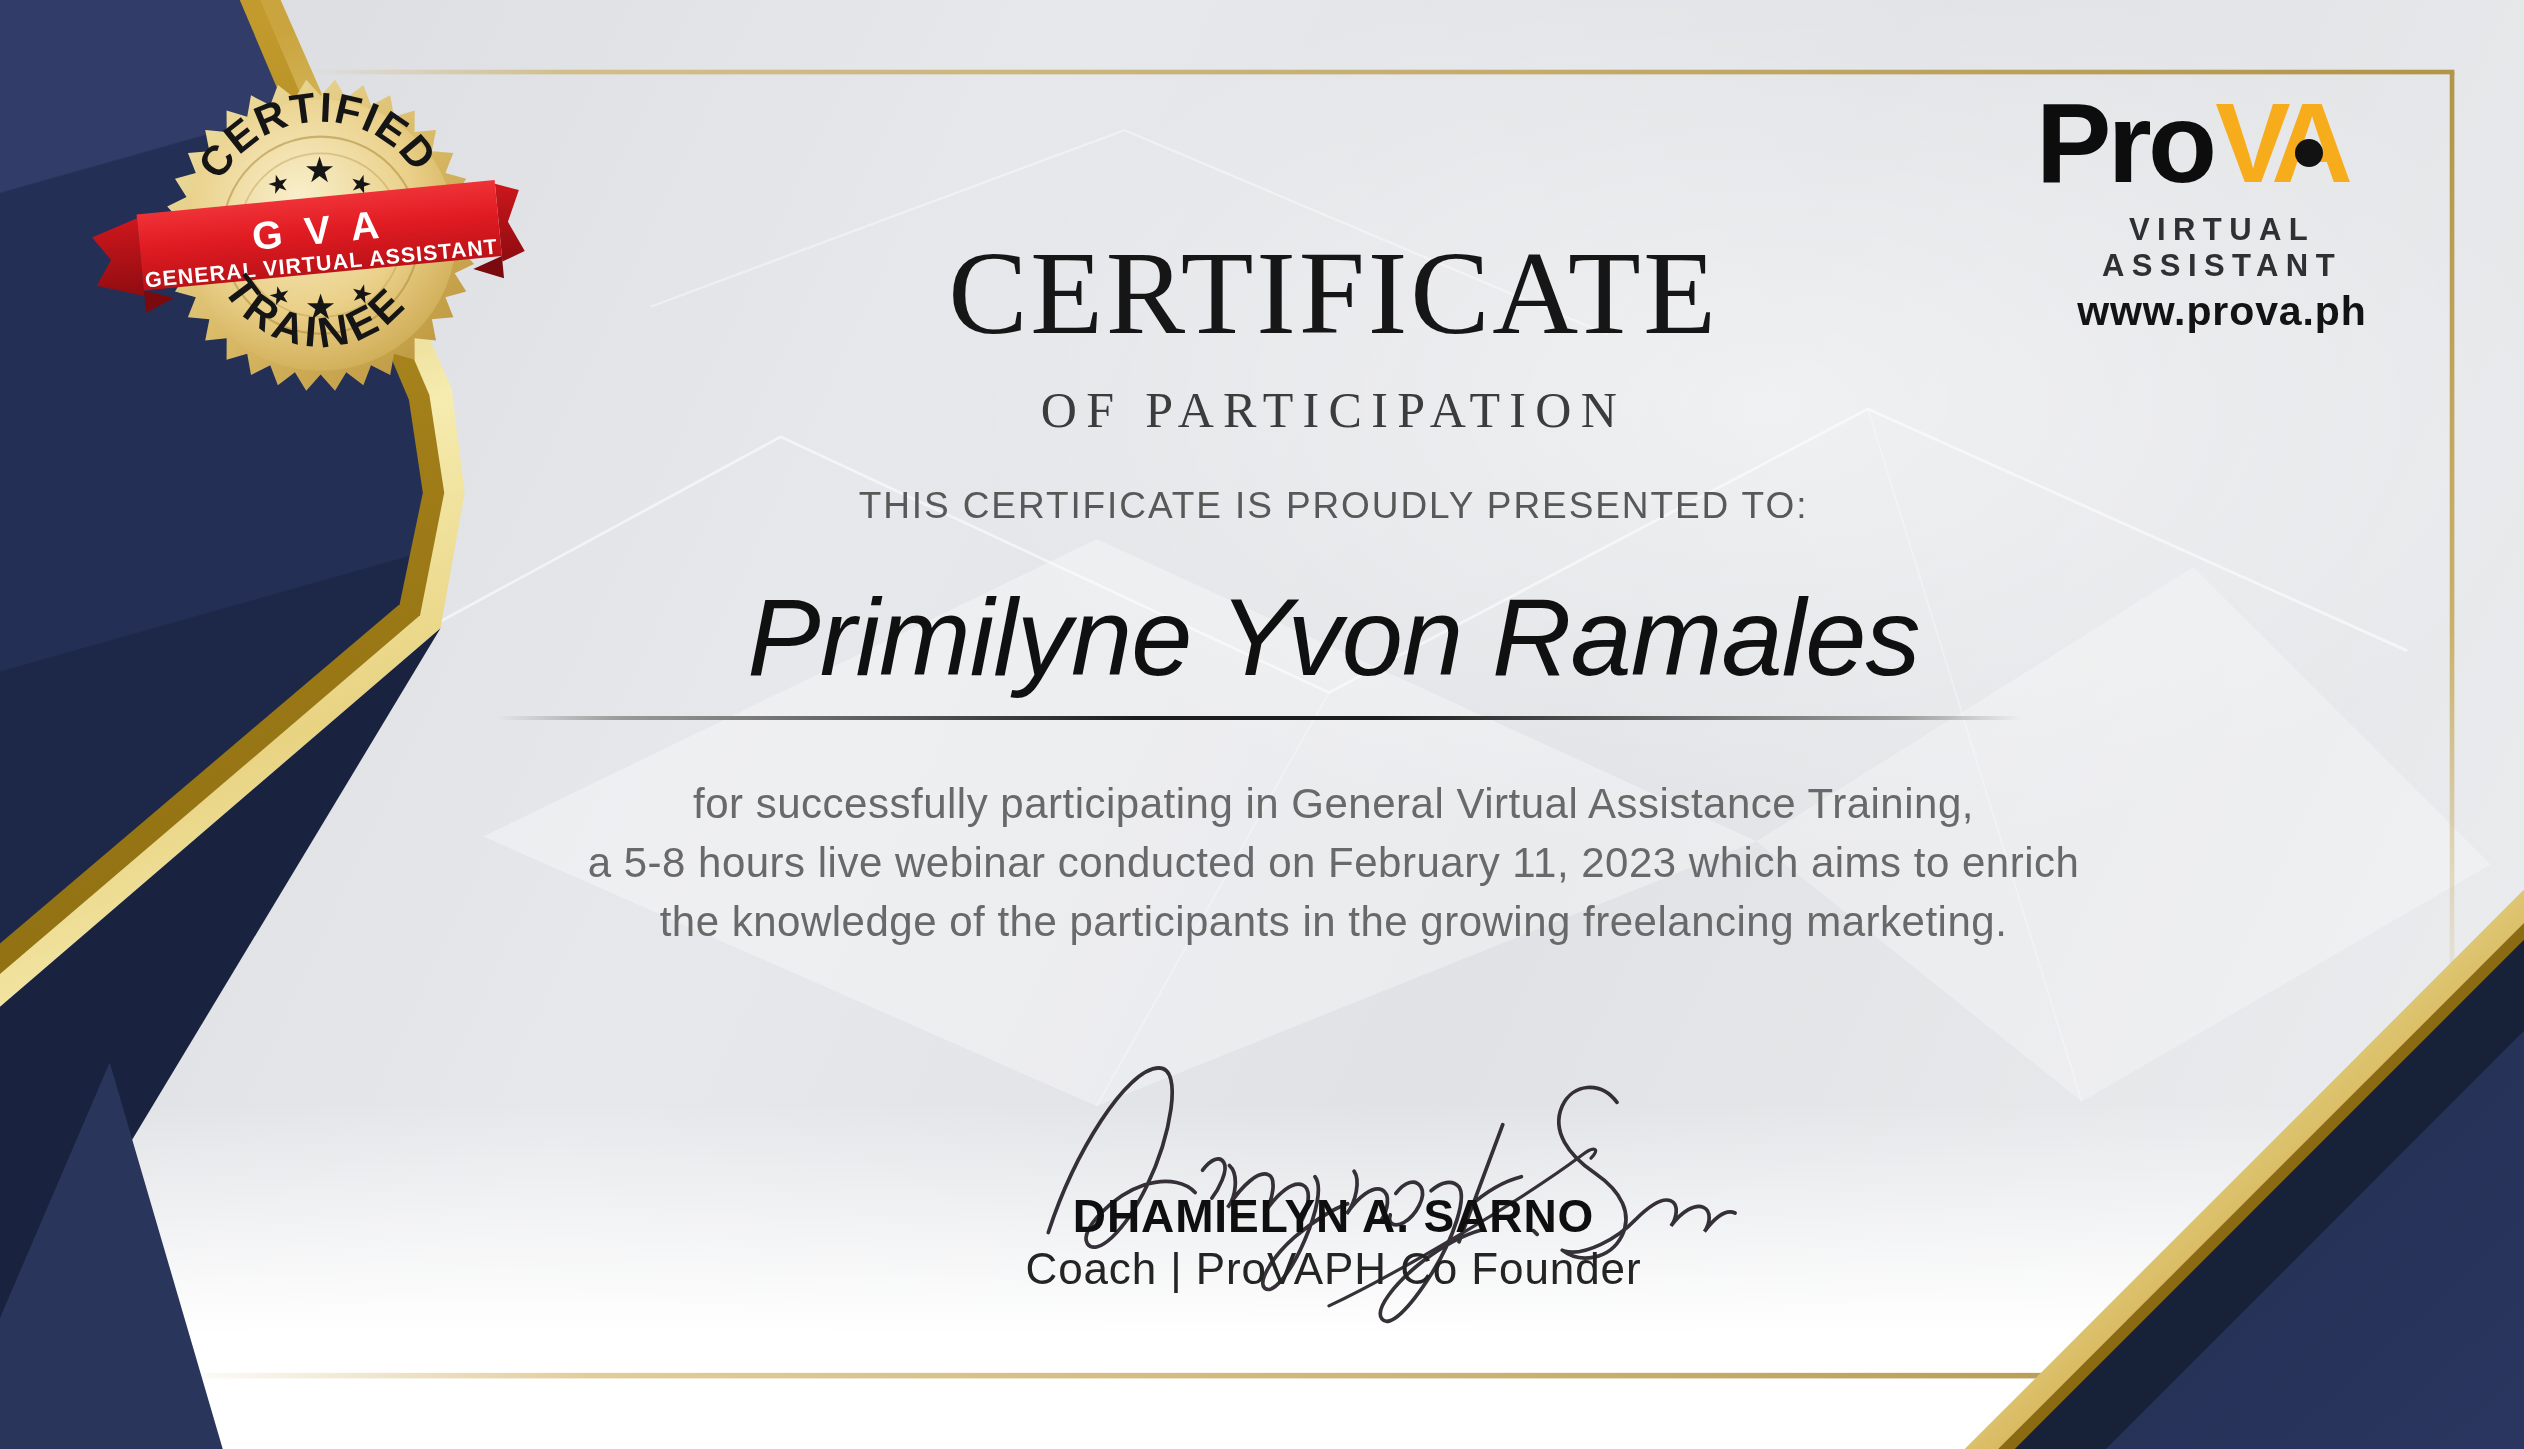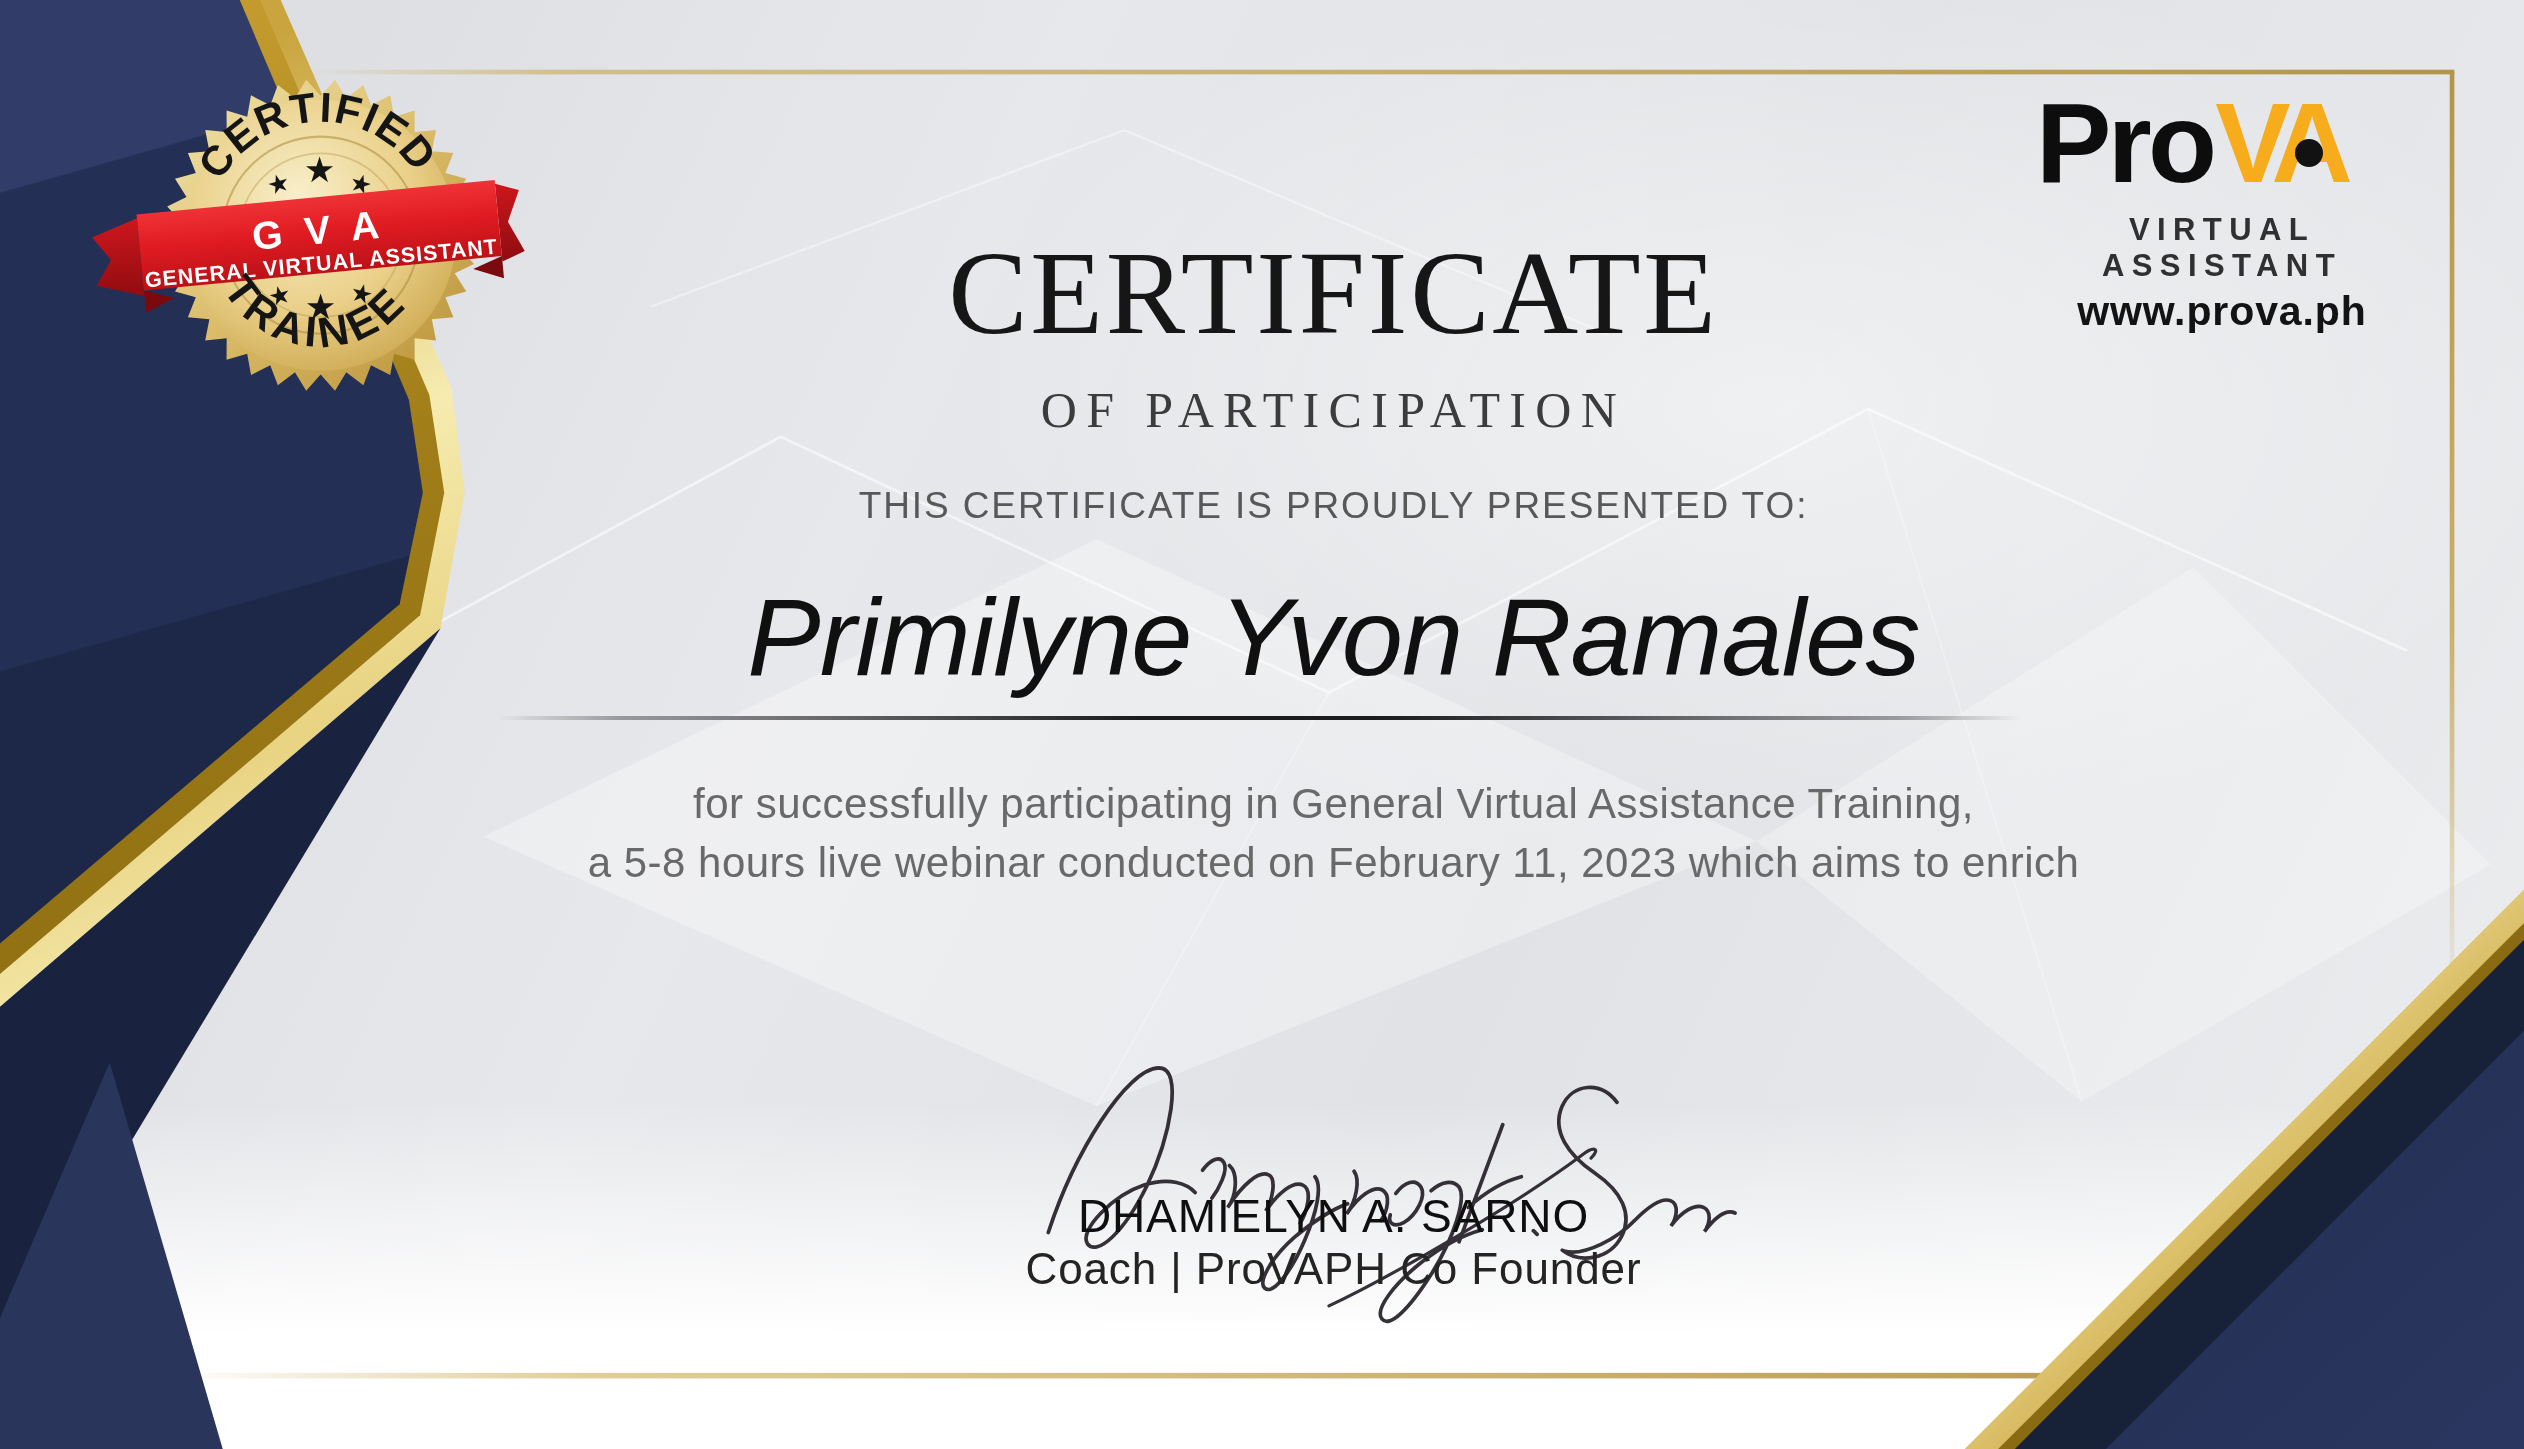--- a/index.html
+++ b/index.html
@@ -16,21 +16,21 @@
   .title{top:234px;font-family:"Liberation Serif",serif;font-size:119px;font-weight:400;
          color:#161616;letter-spacing:2.8px;line-height:1;}
   .subtitle{top:385px;font-family:"Liberation Serif",serif;font-size:50px;color:#3c3c3c;
          letter-spacing:9.3px;line-height:1;}
   .presented{top:487px;font-size:37px;color:#585858;letter-spacing:1.9px;line-height:1;}
   .recipient{top:576px;font-family:Liberation Sans, sans-serif;font-style:italic;font-size:110px;
          color:#101010;line-height:1.1;letter-spacing:-0.9px;}
   .divider{position:absolute;top:716px;left:497px;width:1524px;height:3.7px;
          background:linear-gradient(90deg,rgba(130,130,130,0) 0%,#9a9a9a 8%,#1c1c1c 42%,#1c1c1c 58%,#9a9a9a 92%,rgba(130,130,130,0) 100%);}
   .bodytext{top:774px;font-size:42px;color:#696969;line-height:59px;letter-spacing:0.5px;}
-  .signer-name{top:1193px;font-size:46px;font-weight:normal;color:#0f0f0f;letter-spacing:0.9px;line-height:1;}
+  .signer-name{top:1193px;font-size:46px;font-weight:bold;color:#0f0f0f;letter-spacing:0.9px;line-height:1;}
   .signer-title{top:1247px;font-size:44px;color:#242424;letter-spacing:0.9px;line-height:1;}
   
   .logo{position:absolute;top:87px;right:117px;width:372px;text-align:center;}
   .logo-line{display:flex;align-items:flex-start;line-height:1;}
   .logo-pro{font-size:113px;font-weight:800;color:#0d0d0d;letter-spacing:-3.7px;}
   .logo-va{position:relative;font-size:113px;font-weight:800;color:#f7ac1b;letter-spacing:-11px;margin-left:1.9px;}
   .logo-dot{position:absolute;left:80px;top:52px;width:28px;height:28px;border-radius:50%;background:#121212;}
   .logo-tagline{margin-top:12px;font-size:31px;font-weight:bold;color:#303032;letter-spacing:7.4px;}
   .logo-site{margin-top:4px;font-size:41px;font-weight:bold;color:#131313;letter-spacing:0.9px;}
 </style>
@@ -202,19 +202,20 @@
   <div class="layer title">CERTIFICATE</div>
   <div class="layer subtitle">OF PARTICIPATION</div>
   <div class="layer presented">THIS CERTIFICATE IS PROUDLY PRESENTED TO:</div>
 
   <div class="layer recipient">Primilyne Yvon Ramales</div>
   <div class="divider"></div>
 
   <div class="layer bodytext">
     <div>for successfully participating in General Virtual Assistance Training,</div>
     <div>a 5-8 hours live webinar conducted on February 11, 2023  which aims to enrich</div>
+    <div>the knowledge of the participants in the growing freelancing marketing.</div>
   </div>
 
   <div class="layer signer-name">DHAMIELYN A. SARNO</div>
   <div class="layer signer-title">Coach | ProVAPH Co Founder</div>
 
 </div>
 
 
 </body></html>

